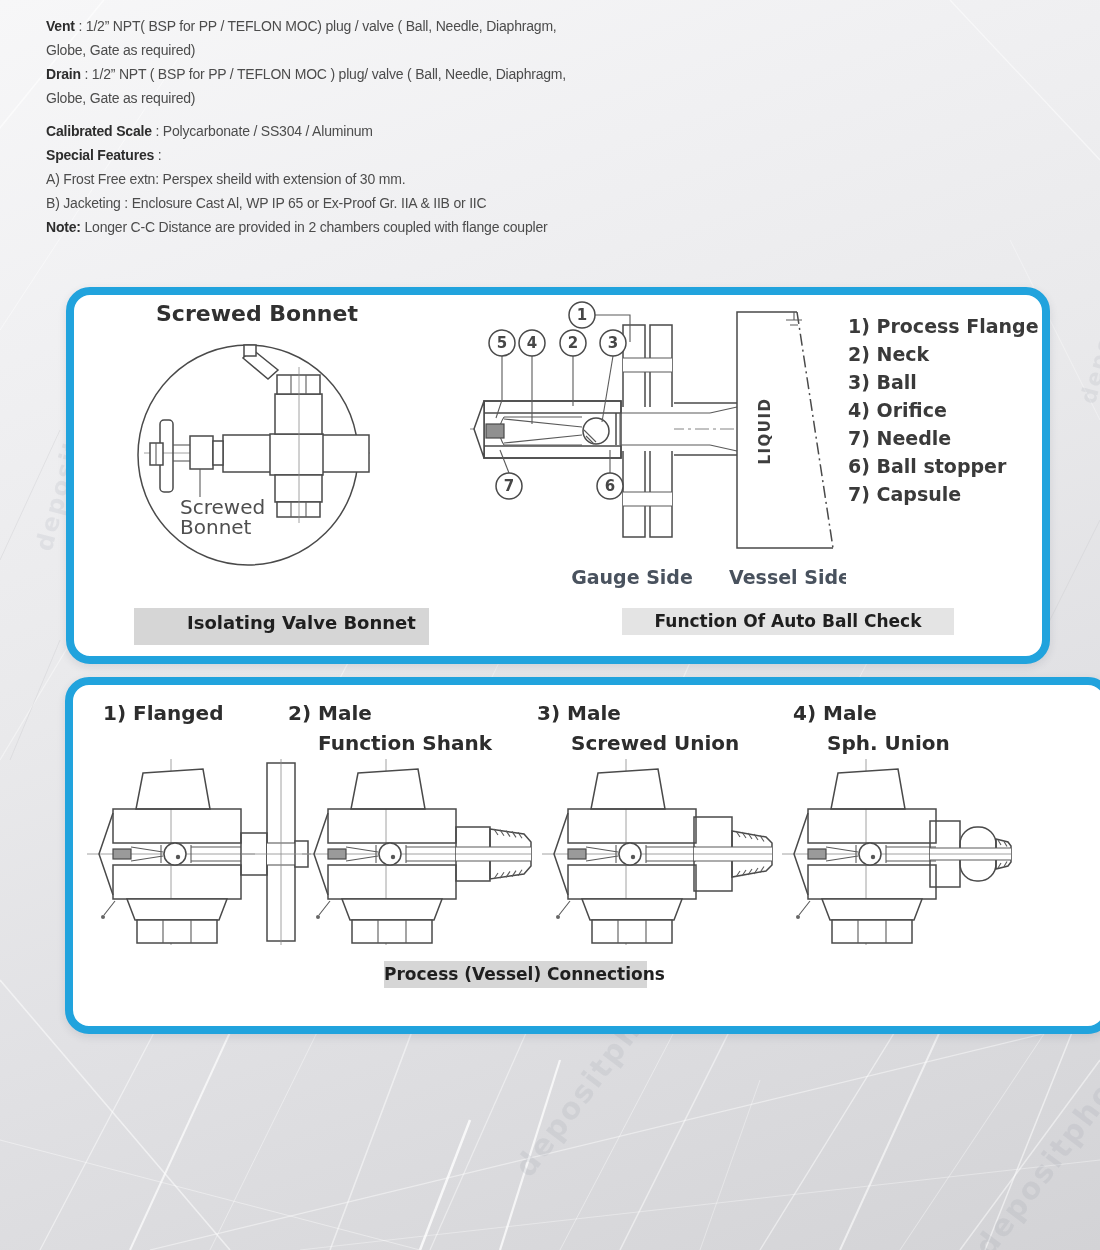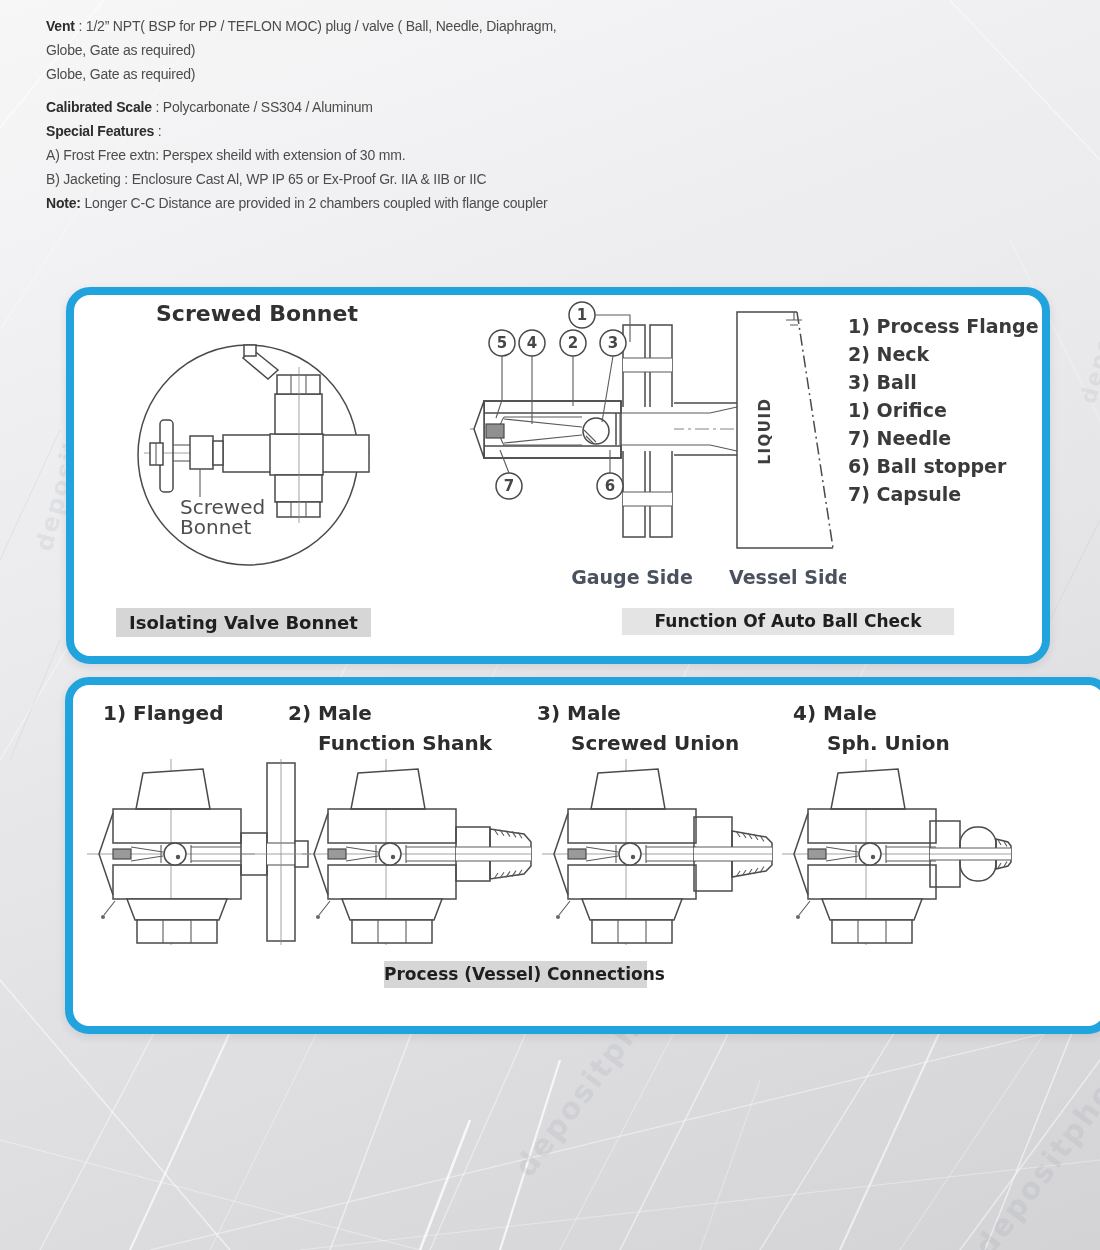--- a/index.html
+++ b/index.html
@@ -20,21 +20,21 @@
 
   .panel{position:absolute;background:#fff;border:8px solid #21a3dd;border-radius:24px;
          box-shadow:0 3px 9px rgba(50,60,80,.12);}
   .panel1{left:66px;top:287px;width:968px;height:361px;}
   .panel2{left:65px;top:677px;width:983px;height:341px;padding-left:48px;}
 
   .p1-title{position:absolute;left:82px;top:6px;font-family:"DejaVu Sans",sans-serif;
             font-size:22px;font-weight:700;color:#313131;}
   .caption{position:absolute;background:#d6d6d6;font-family:"DejaVu Sans",sans-serif;
            font-weight:700;color:#1f1f1f;text-align:center;white-space:nowrap;}
-  .cap-left{left:42px;top:313px;width:255px;height:29px;line-height:29px;font-size:18px;}
+  .cap-left{left:60px;top:313px;width:255px;height:37px;line-height:29px;font-size:18px;padding-left:40px;}
   .cap-right{left:548px;top:313px;width:332px;height:27px;line-height:27px;font-size:17px;background:#e4e4e4;}
   .cap-bottom{left:311px;top:276px;width:263px;height:27px;line-height:27px;font-size:17px;}
 
   .legend{position:absolute;left:774px;top:17px;font-family:"DejaVu Sans",sans-serif;
           font-size:19px;font-weight:600;color:#3a3a3a;line-height:28px;white-space:nowrap;}
 
   .conn-h{position:absolute;font-family:"DejaVu Sans",sans-serif;font-size:20px;font-weight:700;
           color:#2d2d2d;white-space:nowrap;}
   .diag{position:absolute;}
 
@@ -122,20 +122,21 @@
   </svg>
 
   <div class="watermark wm1">depositphotos</div>
   <div class="watermark wm2">depositphotos</div>
   <div class="watermark wm3">depositphotos</div>
   <div class="watermark wm4">depositphotos</div>
 
   <div class="specs">
     <div><b>Vent</b><span> : 1/2” NPT( BSP for PP / TEFLON MOC) plug / valve ( Ball, Needle, Diaphragm,</span></div>
     <div><b></b><span>Globe, Gate as required)</span></div>
+    <div><b>Drain</b><span> : 1/2” NPT ( BSP for PP / TEFLON MOC ) plug/ valve ( Ball, Needle, Diaphragm,</span></div>
     <div><b></b><span>Globe, Gate as required)</span></div>
     <div class="spec-gap"><b>Calibrated Scale</b><span> : Polycarbonate / SS304 / Aluminum</span></div>
     <div><b>Special Features</b><span> :</span></div>
     <div><b></b><span>A) Frost Free extn: Perspex sheild with extension of 30 mm.</span></div>
     <div><b></b><span>B) Jacketing : Enclosure Cast Al, WP IP 65 or Ex-Proof Gr. IIA &amp; IIB or IIC</span></div>
     <div><b>Note:</b><span> Longer C-C Distance are provided in 2 chambers coupled with flange coupler</span></div>
   </div>
 
   <div class="panel panel1">
     <div class="p1-title">Screwed Bonnet</div>
@@ -257,21 +258,21 @@
         <text x="140" y="191" text-anchor="middle" class="callout-num">6</text>
       </g>
       <text x="162" y="284" text-anchor="middle" class="side-label">Gauge Side</text>
       <text x="320" y="284" text-anchor="middle" class="side-label">Vessel Side</text>
     </svg>
 
     <div class="legend">
       <div>1) Process Flange</div>
       <div>2) Neck</div>
       <div>3) Ball</div>
-      <div>1) Orifice</div>
+      <div>4) Orifice</div>
       <div>7) Needle</div>
       <div>6) Ball stopper</div>
       <div>7) Capsule</div>
     </div>
 
     <div class="caption cap-left">Isolating Valve Bonnet</div>
     <div class="caption cap-right">Function Of Auto Ball Check</div>
   </div>
 
   <div class="panel panel2">

